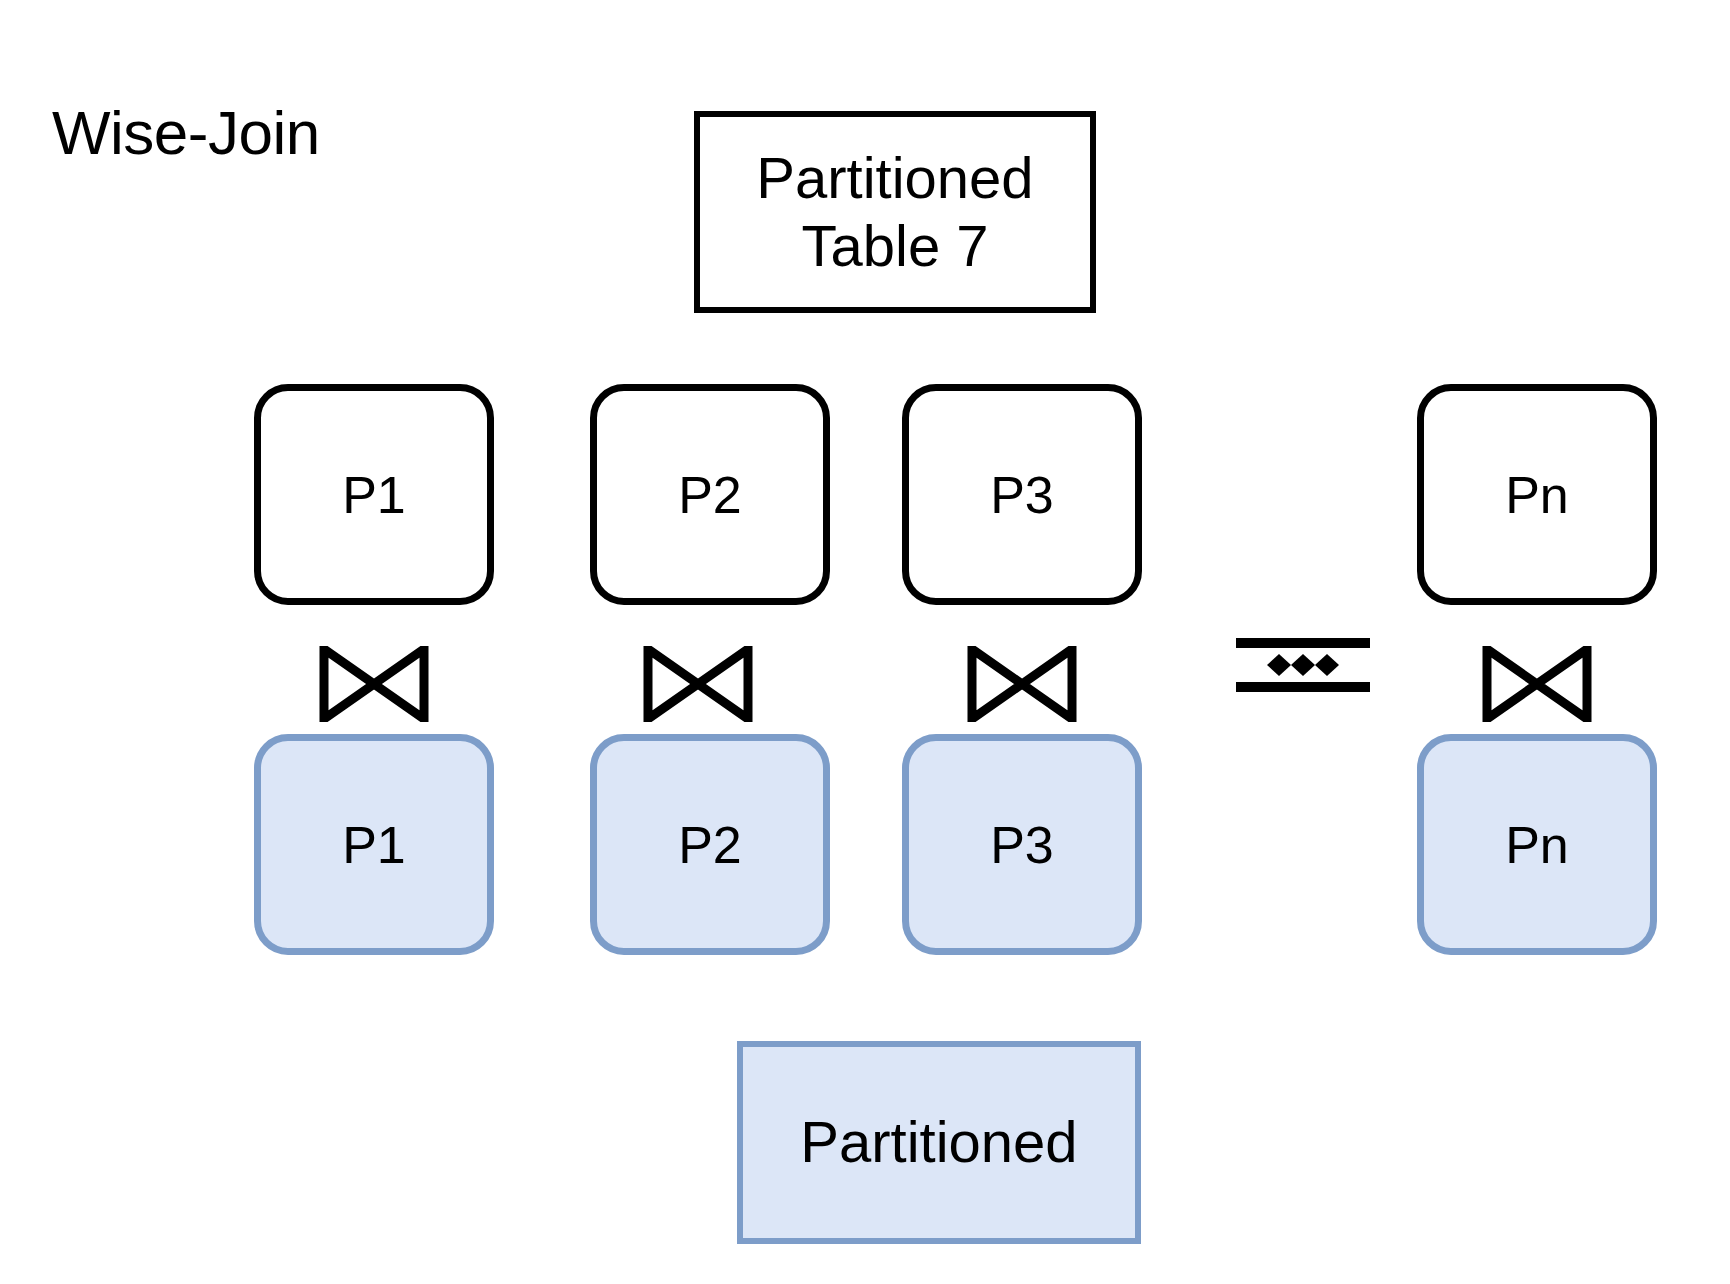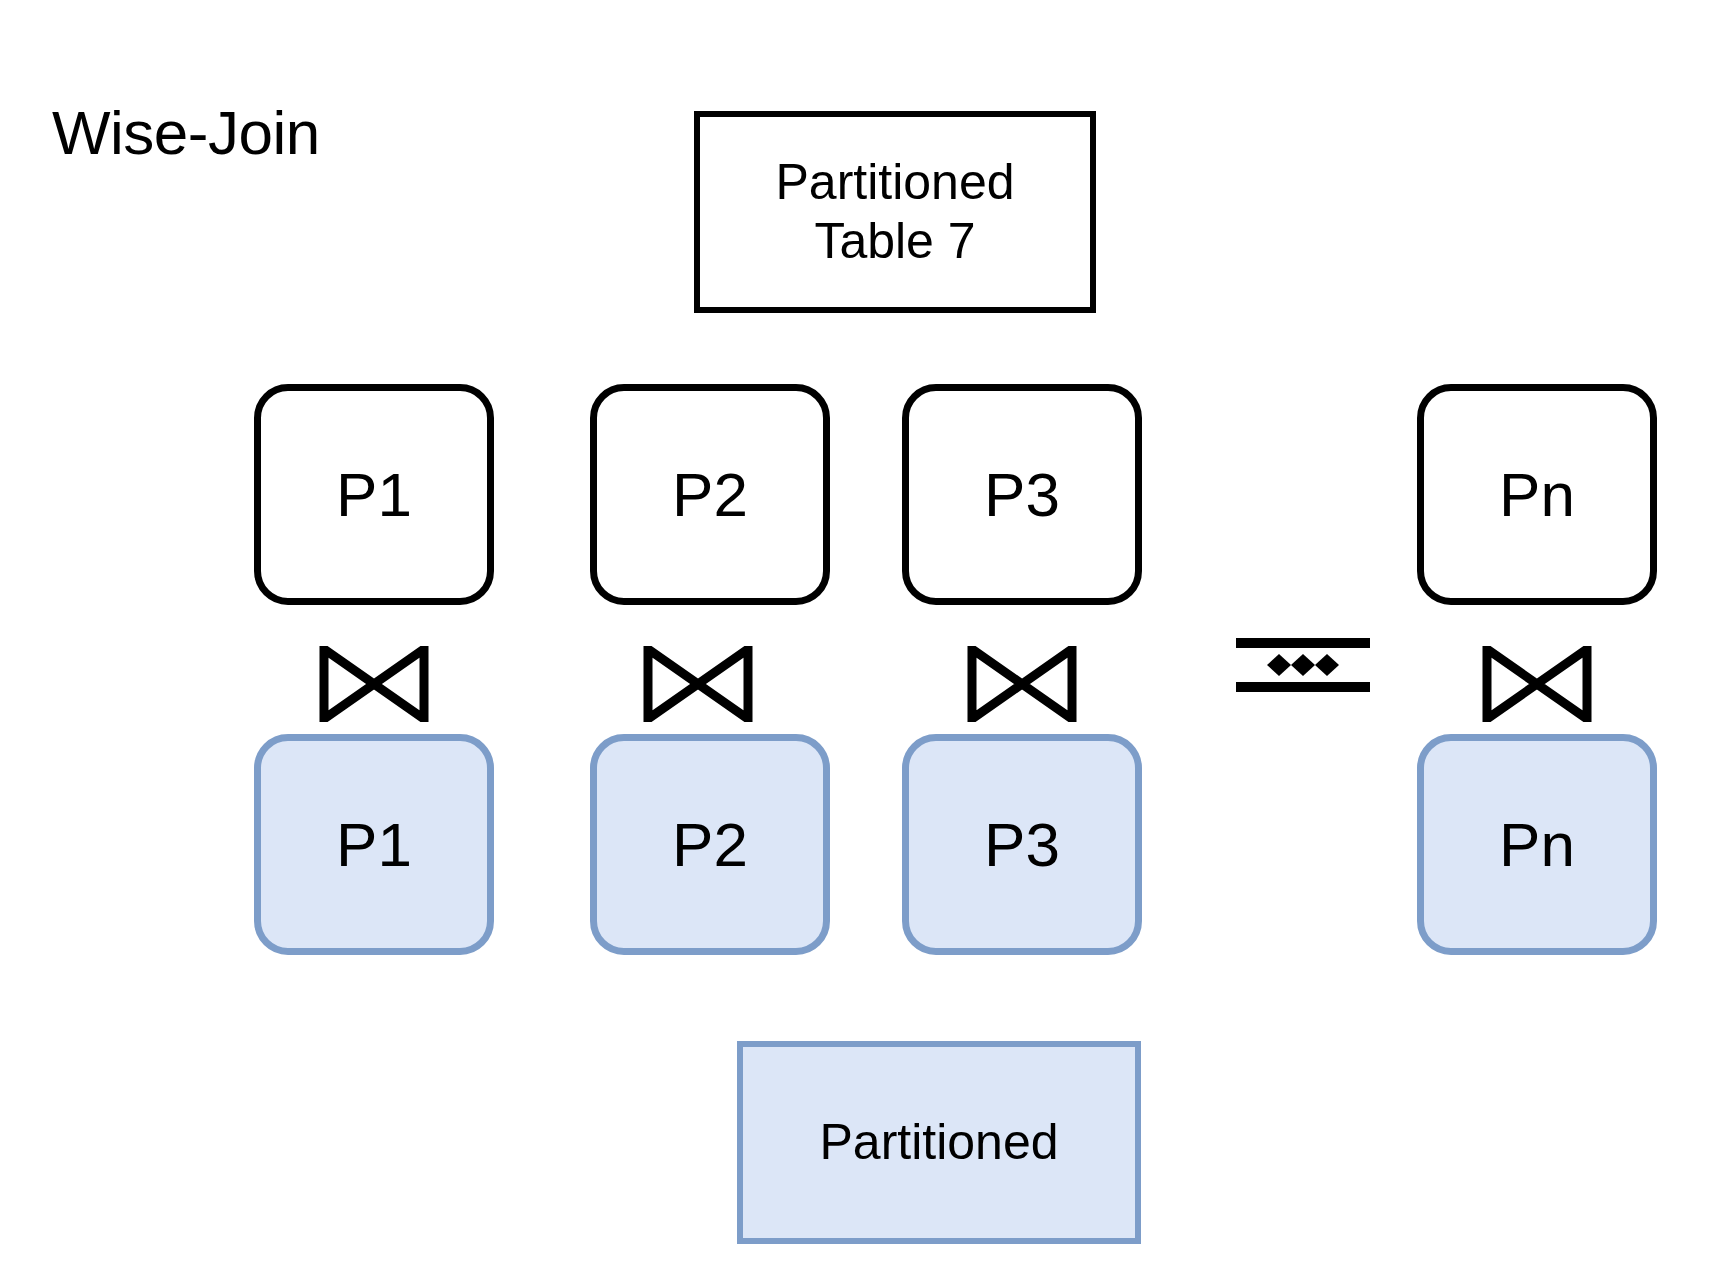--- a/index.html
+++ b/index.html
@@ -31,21 +31,21 @@
   }
 
   
   .table-box {
     position: absolute;
     box-sizing: border-box;
     display: flex;
     flex-direction: column;
     align-items: center;
     justify-content: center;
-    font-size: 50px;
+    font-size: 58px;
     line-height: 1.18;
     color: #000000;
     text-align: center;
   }
   .table-box .tline {
     display: block;
     white-space: nowrap;
   }
   .table-box-top {
     left: 694px;
@@ -67,21 +67,21 @@
   
   .tile {
     position: absolute;
     box-sizing: border-box;
     width: 240px;
     height: 221px;
     border-radius: 34px;
     display: flex;
     align-items: center;
     justify-content: center;
-    font-size: 62px;
+    font-size: 52px;
     color: #000000;
   }
   .tile-top {
     top: 384px;
     border: 7px solid #000000;
     background: #ffffff;
   }
   .tile-bottom {
     top: 734px;
     border: 7px solid #7d9dc9;

